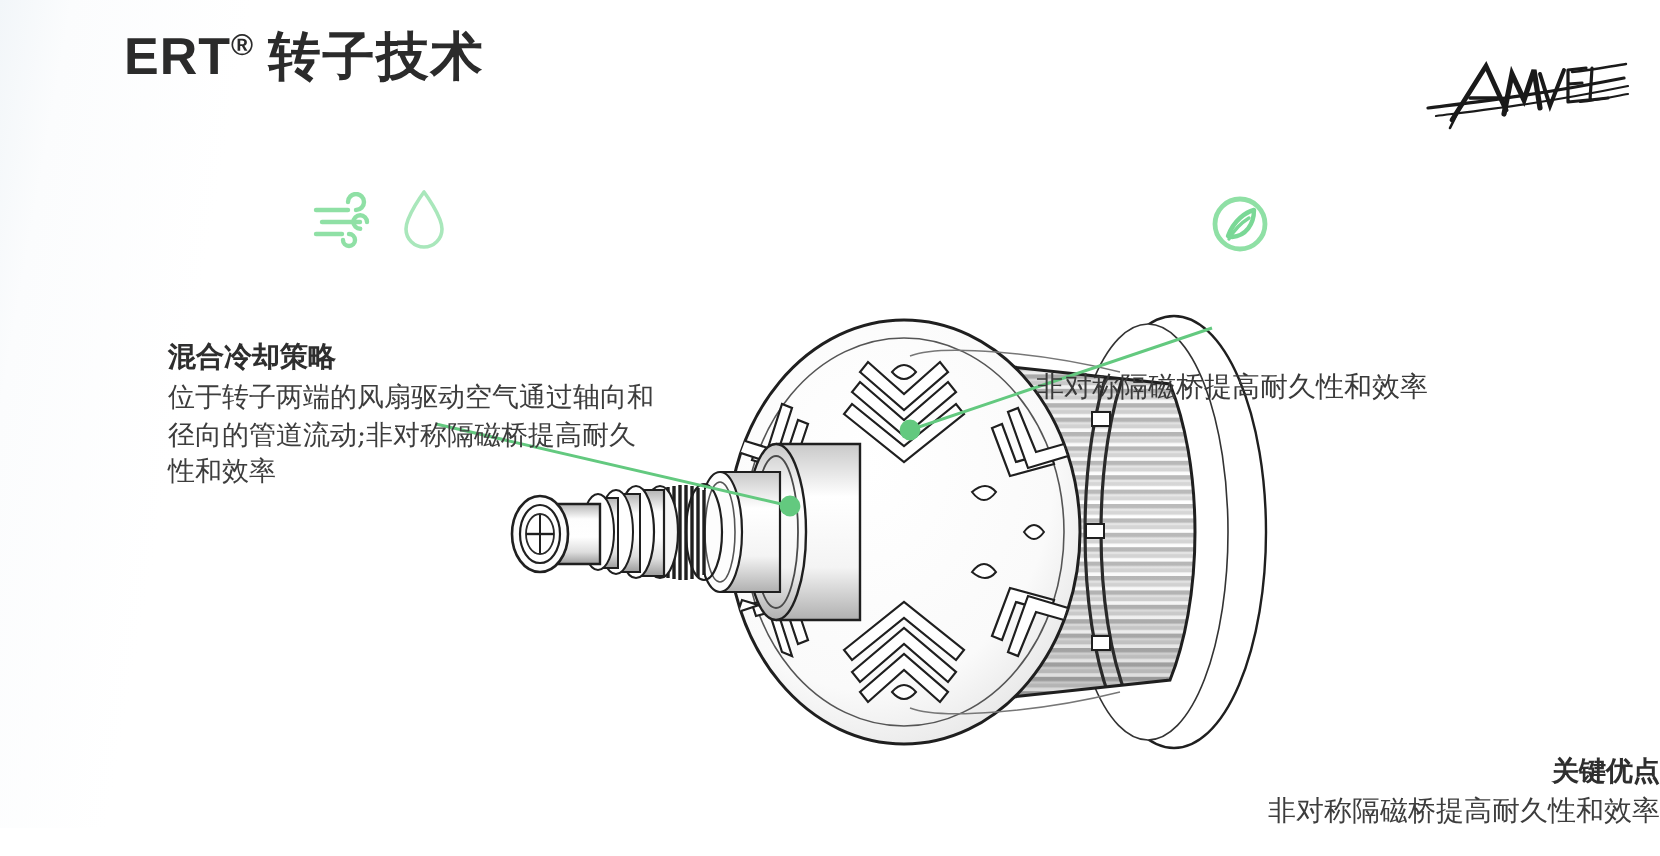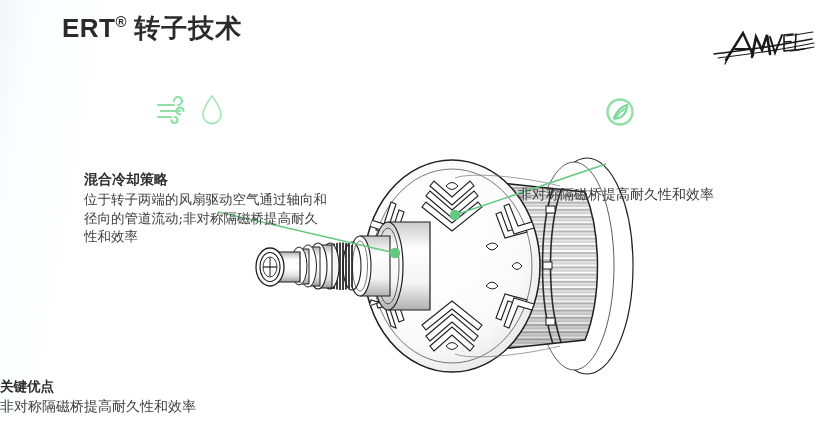--- a/index.html
+++ b/index.html
@@ -96,21 +96,21 @@
     font-size: 14px;
     color: #3a3a3a;
   }
 
   
   #caption {
     position: absolute;
     left: 0;
     right: 0;
     top: 377px;
-    text-align: left;
+    text-align: right;
     font-family: "DejaVu Serif", "Liberation Serif", serif;
     color: #3a3a3a;
   }
   #caption .cap-head {
     font-size: 13.5px;
     font-weight: bold;
     color: #2e2e2e;
     line-height: 1.4;
   }
   #caption .cap-body {

